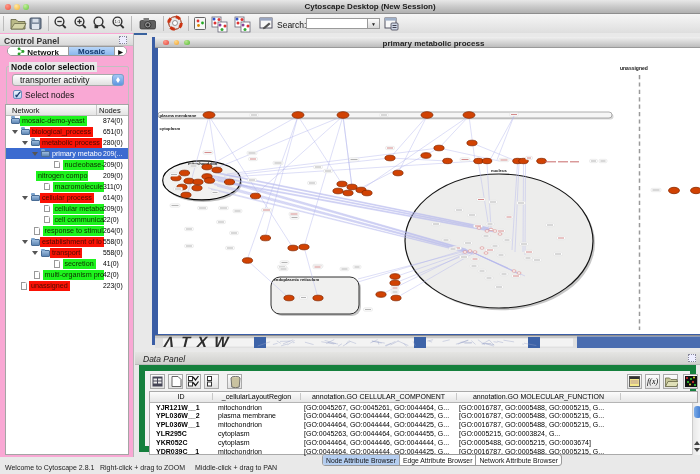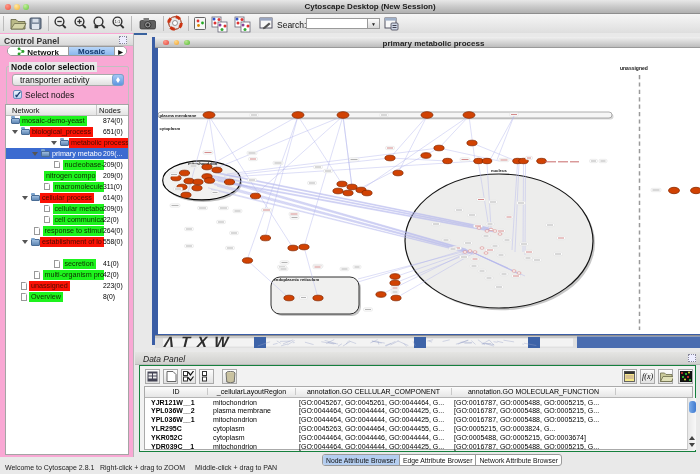--- a/index.html
+++ b/index.html
@@ -44,21 +44,21 @@
   #mdi{left:135px;top:33px;width:565px;height:319px;background:#e9e9e9;margin-left:12px;}
   #winborder{left:5px;top:4px;width:560px;height:308px;background:#3a5da5;}
   #wintitle{left:8px;top:4px;width:557px;height:11px;background:linear-gradient(#f0f0f0,#bdbdbd);border-bottom:1px solid #9a9a9a;box-sizing:border-box;}
   #wintext{width:100%;top:1.5px;text-align:center;font-size:8px;font-weight:bold;color:#222;}
   #wincanvas{left:11px;top:15px;width:548px;height:286px;background:#fff;}
   #bstrip{left:8px;top:301px;width:556px;height:13px;}
   
   #dpanel{left:135px;top:352px;width:565px;height:106px;background:#e9e9e9;}
   #dp-head{left:0;top:0;width:565px;height:12px;background:linear-gradient(#e5e5e3,#d0d0ce);border-bottom:1px solid #bbb;}
   #dp-title{left:8px;top:2px;font-size:8.5px;color:#222;font-style:italic;}
-  #dp-body{left:4px;top:13px;width:557px;height:87px;background:#f2f2f2;border:1px solid #15803d;box-sizing:border-box;}
+  #dp-body{left:4px;top:13px;width:557px;height:87px;background:#f2f2f2;border:6px solid #15803d;box-sizing:border-box;}
   .dbtn{position:absolute;top:3px;width:15px;height:15px;background:linear-gradient(#fdfdfd,#e2e2e2);border:1px solid #aaa;box-sizing:border-box;}
   #dtable{position:absolute;left:4px;top:20px;width:549px;height:64px;background:#fff;border:1px solid #aaa;font-size:7px;box-sizing:border-box;}
   .drow{position:absolute;left:0;width:100%;height:9px;line-height:9px;white-space:nowrap;}
   .dc1{position:absolute;left:6px;font-weight:bold;}
   .dc2{position:absolute;left:68px;}
   .dc3{position:absolute;left:154px;}
   .dc4{position:absolute;left:309px;}
   #dhead{position:absolute;left:0;top:0;width:100%;height:10px;background:linear-gradient(#fcfcfc,#e6e6e6);border-bottom:1px solid #b5b5b5;font-size:7px;}
   #dhead div{position:absolute;top:1px;text-align:center;border-right:1px solid #c8c8c8;}
   #dscroll{position:absolute;left:542px;top:11px;width:8px;height:52px;background:linear-gradient(90deg,#e8e8e8,#f8f8f8);border-left:1px solid #ccc;}
@@ -175,40 +175,40 @@
           <div class="folder" style="left:4.5px;"></div>
           <div class="lbl green" style="left:14px;max-width:80px;overflow:hidden;color:#102c00;">mosaic-demo-yeast</div>
           <div class="cnt">874(0)</div>
         </div>
 <div class="trow abs" style="top:21.05px;">
           <div class="arr" style="left:6px;"></div>
           <div class="folder" style="left:15.4px;"></div>
           <div class="lbl red" style="left:23.9px;max-width:70.1px;overflow:hidden;color:#4a0d00;">biological_process</div>
           <div class="cnt">651(0)</div>
         </div>
-<div class="trow abs" style="top:32.1px;margin-left:29px;">
+<div class="trow abs" style="top:32.1px;">
           <div class="arr" style="left:16px;"></div>
           <div class="folder" style="left:25.4px;"></div>
           <div class="lbl red" style="left:33.9px;max-width:60.1px;overflow:hidden;color:#4a0d00;">metabolic process</div>
           <div class="cnt">280(0)</div>
         </div>
 <div class="trow abs" style="top:43.150000000000006px;background:#3b6bd0;color:#fff;">
           <div class="arr" style="left:26px;"></div>
           <div class="folder" style="left:35.4px;"></div>
           <div class="lbl" style="left:43.9px;color:#fff;max-width:51.1px;overflow:hidden;">primary metabo</div>
           <div class="cnt" style="color:#fff;">209(...</div>
         </div>
 <div class="trow abs" style="top:54.2px;">
           <div class="page" style="left:48px;"></div>
           <div class="lbl green" style="left:56.5px;max-width:37.5px;overflow:hidden;color:#102c00;">nucleobase-</div>
           <div class="cnt">209(0)</div>
         </div>
 <div class="trow abs" style="top:65.25px;">
           <div class="page" style="left:38px;"></div>
-          <div class="lbl green" style="left:38px;max-width:47.5px;overflow:hidden;color:#102c00;">nitrogen compo</div>
+          <div class="lbl green" style="left:30px;max-width:47.5px;overflow:hidden;color:#102c00;">nitrogen compo</div>
           <div class="cnt">209(0)</div>
         </div>
 <div class="trow abs" style="top:76.3px;">
           <div class="page" style="left:38px;"></div>
           <div class="lbl green" style="left:46.5px;max-width:47.5px;overflow:hidden;color:#102c00;">macromolecule</div>
           <div class="cnt">311(0)</div>
         </div>
 <div class="trow abs" style="top:87.35px;">
           <div class="arr" style="left:16px;"></div>
           <div class="folder" style="left:25.4px;"></div>
@@ -229,39 +229,40 @@
           <div class="page" style="left:28px;"></div>
           <div class="lbl green" style="left:36.5px;max-width:57.5px;overflow:hidden;color:#102c00;">response to stimul</div>
           <div class="cnt">264(0)</div>
         </div>
 <div class="trow abs" style="top:131.54999999999998px;">
           <div class="arr" style="left:16px;"></div>
           <div class="folder" style="left:25.4px;"></div>
           <div class="lbl red" style="left:33.9px;max-width:60.1px;overflow:hidden;color:#4a0d00;">establishment of lo</div>
           <div class="cnt">558(0)</div>
         </div>
+<div class="trow abs" style="top:142.6px;">
+          <div class="arr" style="left:26px;"></div>
+          <div class="folder" style="left:35.4px;"></div>
+          <div class="lbl red" style="left:43.9px;max-width:50.1px;overflow:hidden;color:#4a0d00;">transport</div>
+          <div class="cnt">558(0)</div>
+        </div>
 <div class="trow abs" style="top:153.65px;">
           <div class="page" style="left:48px;"></div>
           <div class="lbl green" style="left:56.5px;max-width:37.5px;overflow:hidden;color:#102c00;">secretion</div>
           <div class="cnt">41(0)</div>
         </div>
 <div class="trow abs" style="top:164.70000000000002px;">
           <div class="page" style="left:28px;"></div>
           <div class="lbl green" style="left:36.5px;max-width:57.5px;overflow:hidden;color:#102c00;text-align:right;">multi-organism pro</div>
           <div class="cnt">42(0)</div>
         </div>
 <div class="trow abs" style="top:175.75000000000003px;">
           <div class="page" style="left:14.5px;"></div>
           <div class="lbl red" style="left:23.0px;max-width:71.0px;overflow:hidden;color:#4a0d00;">unassigned</div>
           <div class="cnt">223(0)</div>
-        </div>
-<div class="trow abs" style="top:186.80000000000004px;">
-          <div class="page" style="left:14.5px;"></div>
-          <div class="lbl green" style="left:23.0px;max-width:71.0px;overflow:hidden;color:#102c00;">Overview</div>
-          <div class="cnt">8(0)</div>
         </div>
     </div>
   </div>
   <div id="mdi" class="abs">
     <div id="winborder" class="abs"></div>
     <div id="wintitle" class="abs">
       <div class="tl abs" style="left:8px;top:2.5px;width:5.5px;height:5.5px;background:radial-gradient(circle at 35% 30%,#ff9a8a,#e2463c);"></div>
       <div class="tl abs" style="left:18.5px;top:2.5px;width:5.5px;height:5.5px;background:radial-gradient(circle at 35% 30%,#ffd98a,#f0a02e);"></div>
       <div class="tl abs" style="left:29px;top:2.5px;width:5.5px;height:5.5px;background:radial-gradient(circle at 35% 30%,#b9e890,#56b836);"></div>
       <div id="wintext" class="abs">primary metabolic process</div>

